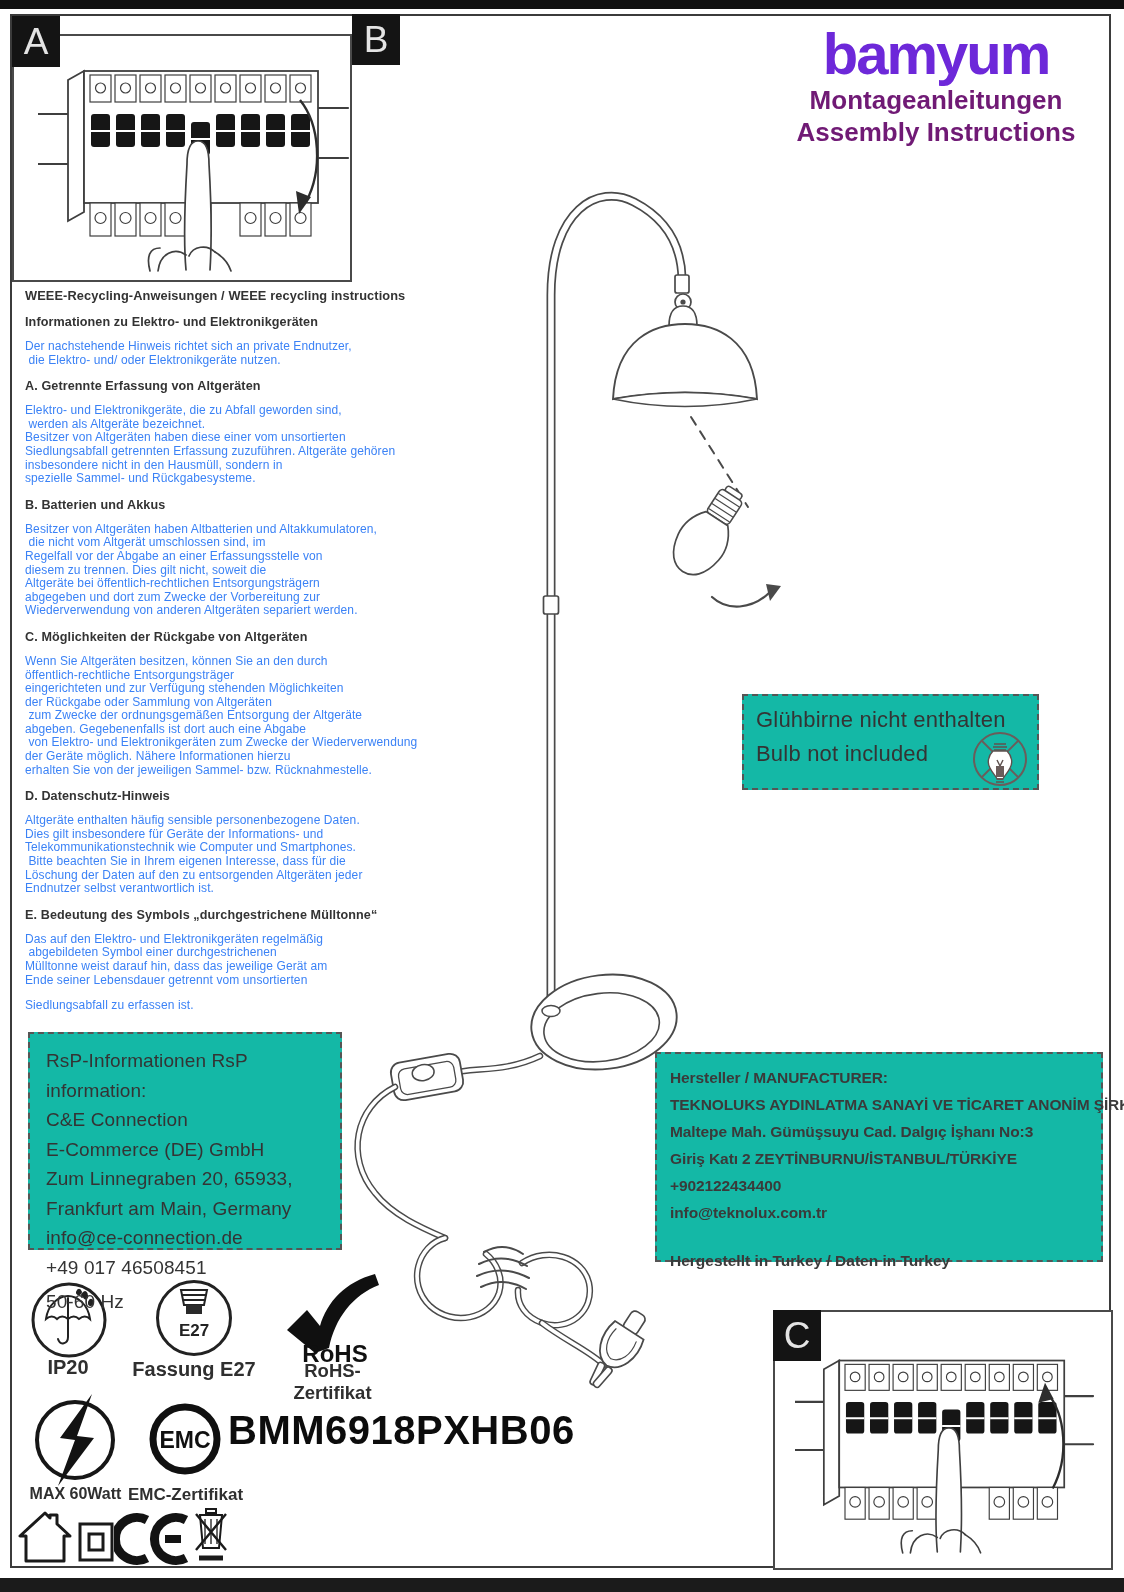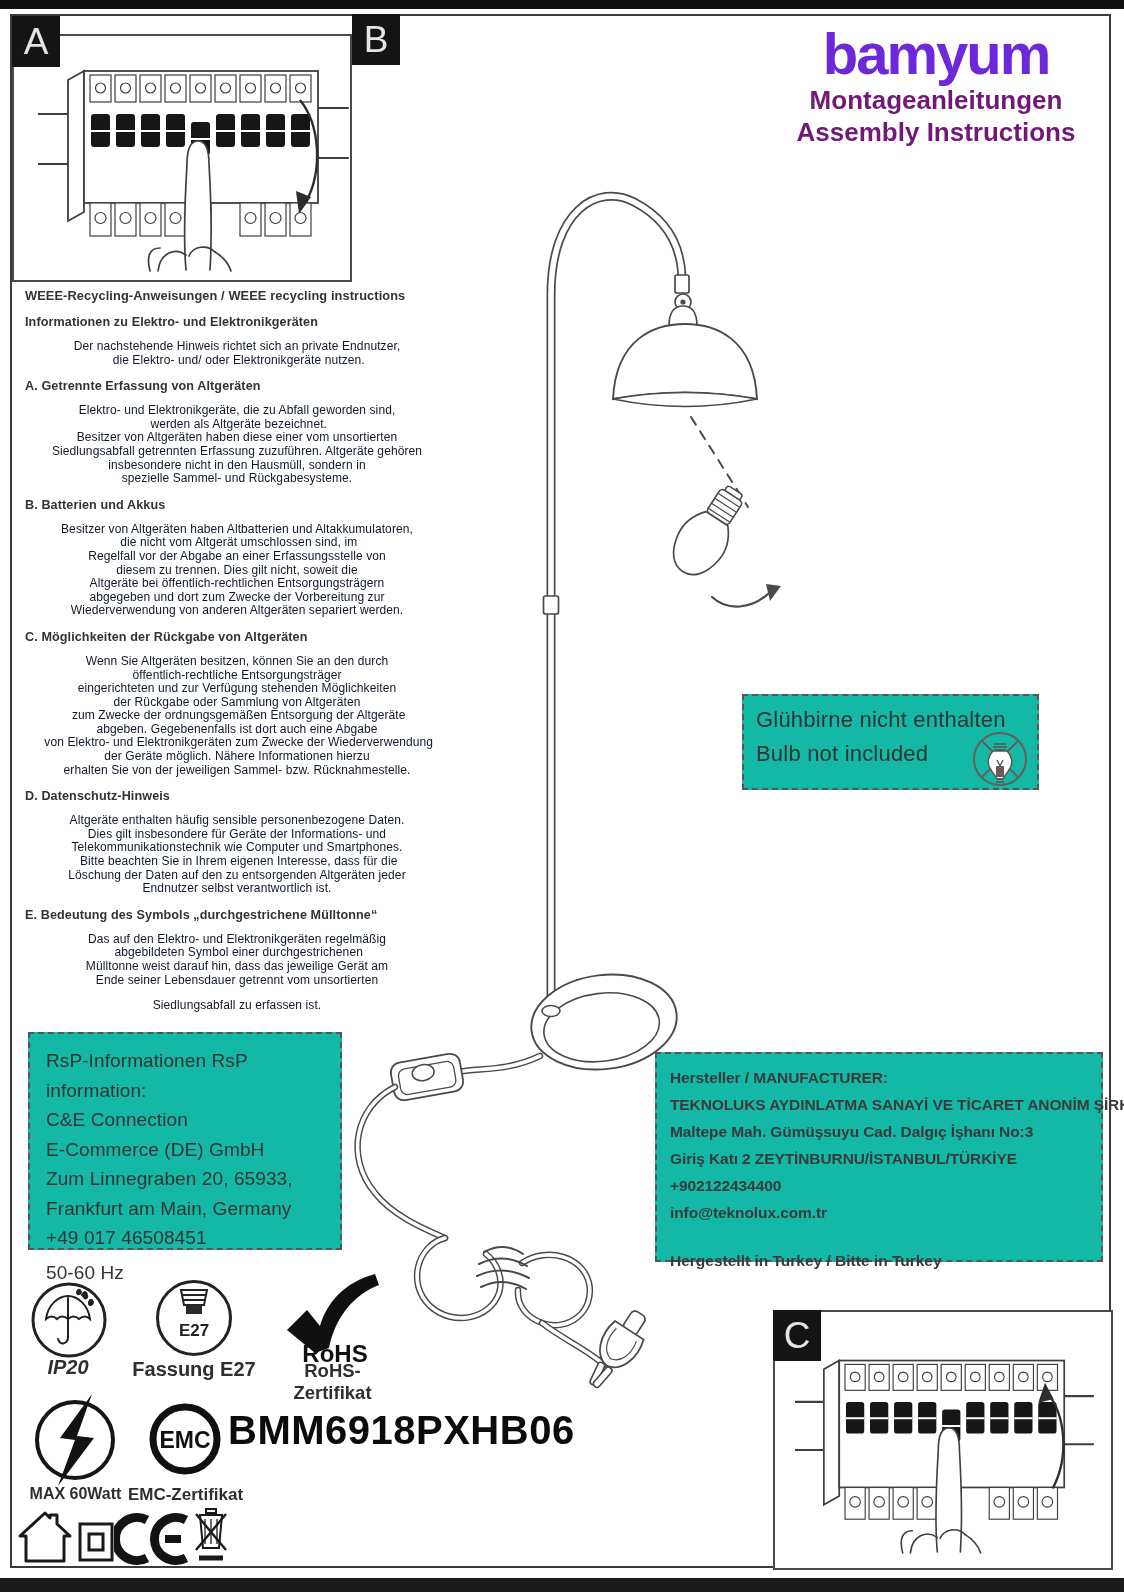--- a/index.html
+++ b/index.html
@@ -18,35 +18,35 @@
   
   .logo-block{left:790px;top:24px;width:292px;text-align:center;}
   .logo-word{font-size:58px;font-weight:700;letter-spacing:-2px;line-height:1.05;}
   .logo-sub{font-size:26px;font-weight:700;color:#701a75;line-height:1.22;}
   
   .weee-col{left:25px;top:288px;width:424px;}
   .weee-title{font-size:12.8px;font-weight:700;color:#333;margin-bottom:12px;letter-spacing:.1px;}
   .weee-sec{margin-bottom:12px;}
   .weee-head{font-size:12.6px;font-weight:700;color:#333;margin-bottom:11px;letter-spacing:.1px;}
   .weee-head:empty{display:none;}
-  .weee-body{font-size:12px;line-height:13.6px;color:#0f172a;white-space:pre-wrap;letter-spacing:.1px;text-align:center;}
+  .weee-body{font-size:12px;line-height:13.6px;color:#3b82f6;white-space:pre-wrap;letter-spacing:.1px;}
   
   .dash-box{border:2px dashed #555;box-sizing:border-box;background:#14b8a6;}
   .bulb-box{left:742px;top:694px;width:297px;height:96px;padding:7px 12px;}
   .bulb-line{font-size:22px;color:#343434;line-height:34px;letter-spacing:.2px;}
   .bulb-icon{position:absolute;right:8px;bottom:0px;}
   .rsp-box{left:28px;top:1032px;width:314px;height:218px;padding:12px 16px;}
   .rsp-line{font-size:19px;color:#343434;line-height:29.5px;letter-spacing:.1px;}
   .rsp-line:last-child{margin-top:5px;}
   .man-box{left:655px;top:1052px;width:448px;height:210px;padding:10px 13px;}
   .man-line{font-size:15.5px;font-weight:700;color:#3a3a3a;line-height:27px;letter-spacing:-.1px;white-space:nowrap;}
   .man-footer{font-size:15.5px;font-weight:700;color:#3a3a3a;margin-top:26px;}
   
   .cert-label{font-weight:700;color:#2f2f2f;text-align:center;}
-  .lbl-ip{left:26px;top:1356px;width:84px;font-size:20px;font-style:italic;}
+  .lbl-ip{left:26px;top:1356px;width:84px;font-size:20px;}
   .lbl-e27{left:122px;top:1358px;width:144px;font-size:20px;}
   .lbl-rohs{left:270px;top:1360px;width:125px;font-size:18.5px;}
   .lbl-watt{left:8px;top:1485px;width:135px;font-size:16px;}
   .lbl-emc{left:118px;top:1485px;width:135px;font-size:17px;}
   .model-text{left:228px;top:1408px;font-size:40px;font-weight:700;color:#0c0c0c;letter-spacing:.5px;}
   svg{display:block;}
   .lamp-layer{left:340px;top:125px;z-index:0;}
   .txt-layer{z-index:1;}
 </style>
 </head>
@@ -317,36 +317,37 @@
 </div>
 
 <div class="abs dash-box rsp-box txt-layer">
   <div>
 
   <div class="rsp-line">RsP-Informationen RsP information:</div>
       <div class="rsp-line">C&amp;E Connection</div>
       <div class="rsp-line">E-Commerce (DE) GmbH</div>
       <div class="rsp-line">Zum Linnegraben 20, 65933,</div>
       <div class="rsp-line">Frankfurt am Main, Germany</div>
+      <div class="rsp-line">info@ce-connection.de</div>
       <div class="rsp-line">+49 017 46508451</div>
       <div class="rsp-line">50-60 Hz</div>
     </div>
 </div>
 
 <div class="abs dash-box man-box txt-layer">
   <div>
 
   <div class="man-line">Hersteller / MANUFACTURER:</div>
       <div class="man-line">TEKNOLUKS AYDINLATMA SANAYİ VE TİCARET ANONİM ŞİRKETİ</div>
       <div class="man-line">Maltepe Mah. Gümüşsuyu Cad. Dalgıç İşhanı No:3</div>
       <div class="man-line">Giriş Katı 2 ZEYTİNBURNU/İSTANBUL/TÜRKİYE</div>
       <div class="man-line">+902122434400</div>
       <div class="man-line">info@teknolux.com.tr</div>
     </div>
-  <div class="man-footer">Hergestellt in Turkey / Bitte in Turkey</div>
+  <div class="man-footer">Hergestellt in Turkey / Daten in Turkey</div>
 </div>
 
 <svg class="abs" style="left:30px;top:1281px;" width="78" height="78" viewBox="0 0 78 78">
   <g stroke="#222" fill="none" stroke-width="3" stroke-linecap="round">
     <circle cx="39" cy="39" r="36"></circle>
     <g stroke-width="2">
       <path d="M 16,38 C 18,23 29,15 38,15 C 47,15 58,23 60,38 Q 55,33 49,38 Q 44,33 38,38 Q 32,33 27,38 Q 22,33 16,38 Z"></path>
       <path d="M 38,17 V 56 C 38,63 30,65 28,58"></path>
       <path d="M 52,14 C 54,10 56,10 57,14 C 58,17 55,19 54,16 Z" fill="#222"></path>
       <path d="M 59,21 C 60,18 62,18 63,21 C 63,24 60,25 59,23 Z" fill="#222"></path>

